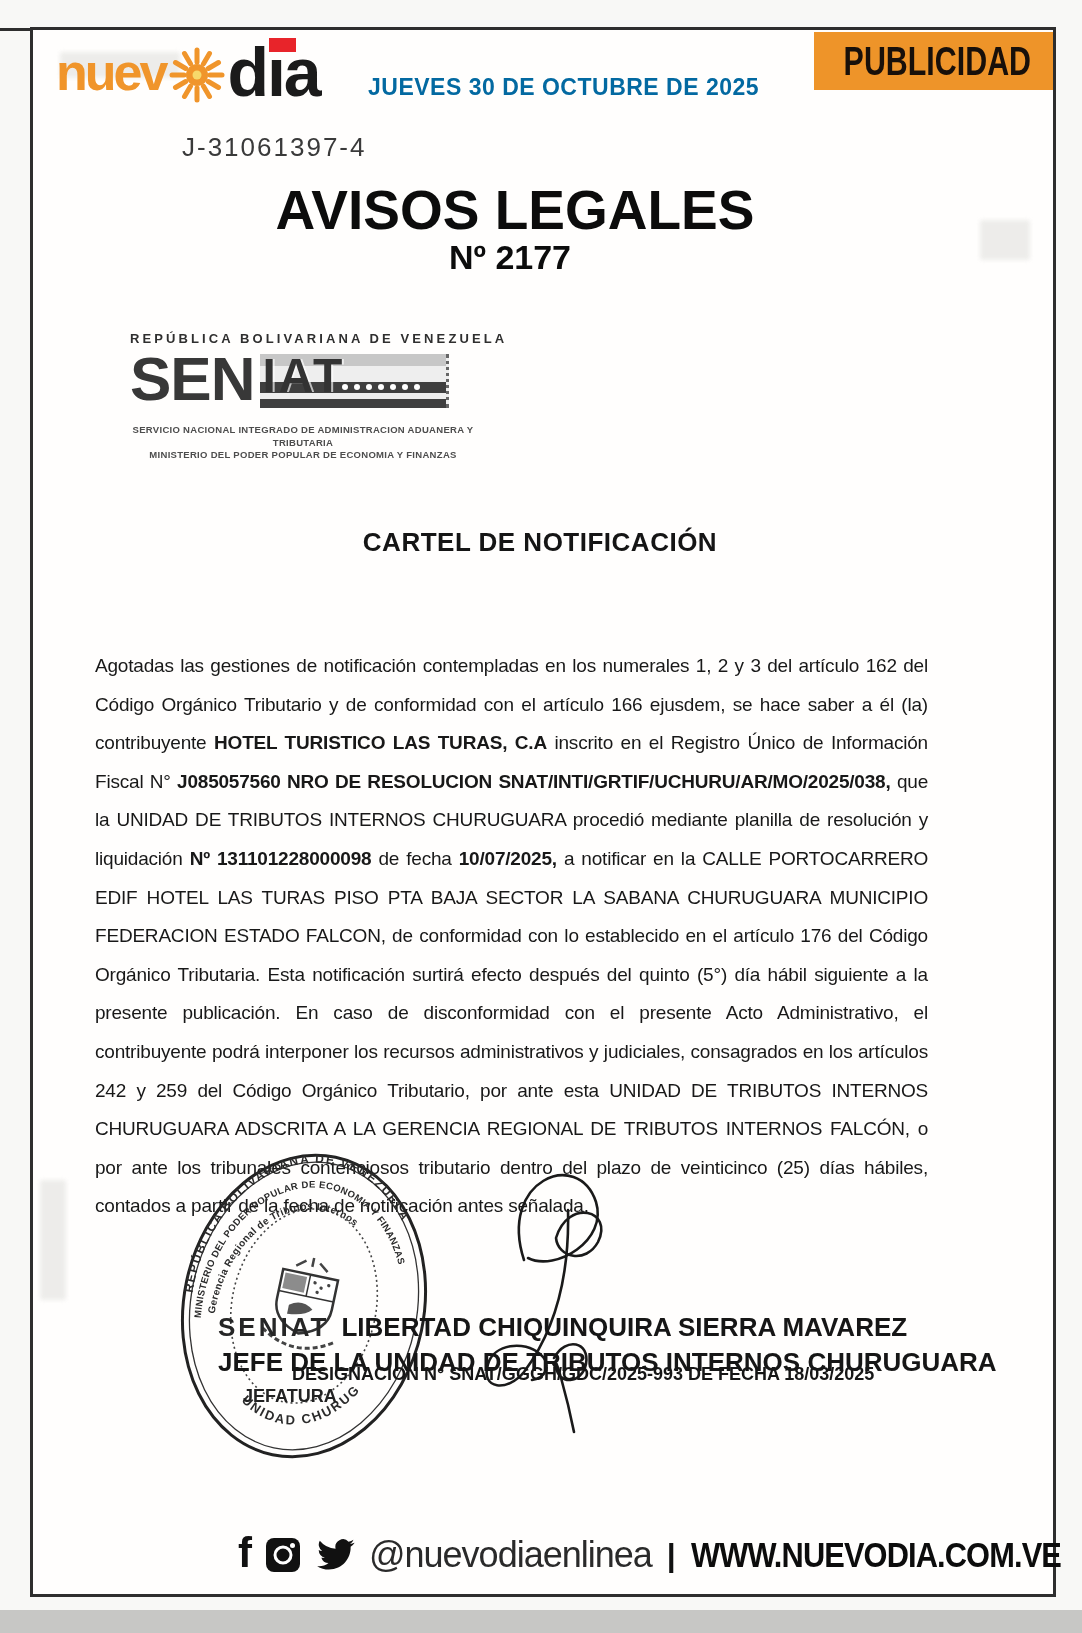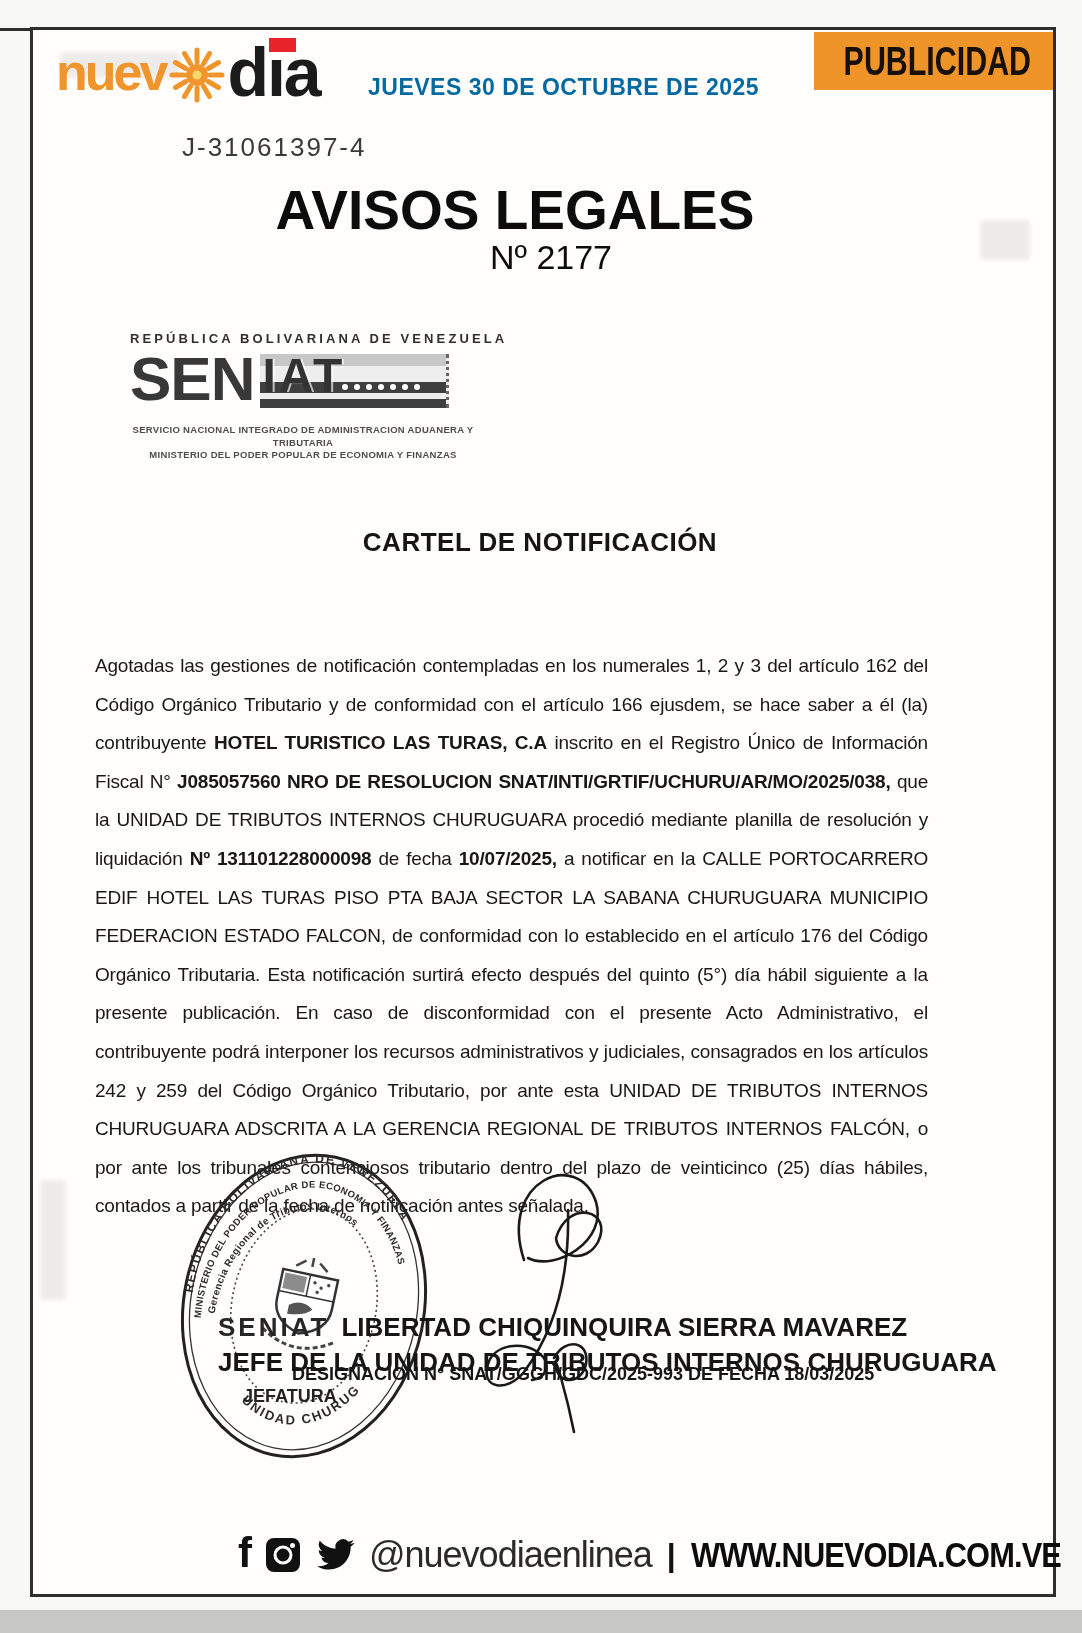--- a/index.html
+++ b/index.html
@@ -20,21 +20,21 @@
   .rif{position:absolute;left:182px;top:106px;font-size:26px;color:#3a3a3a;letter-spacing:2px;margin-top:26px;}
   .date{position:absolute;left:368px;top:74px;font-size:23px;font-weight:bold;color:#0369a1;letter-spacing:.5px;}
   .publicidad{position:absolute;left:814px;top:32px;width:239px;height:58px;background:#EE9429;
               display:flex;align-items:center;justify-content:flex-start;}
   .publicidad span{font-size:40px;font-weight:800;transform:scaleX(.76);color:#18100a;}
 
   
   .title{position:absolute;left:0;top:178px;width:1030px;text-align:center;
          font-size:55px;font-weight:800;color:#0c0c0c;}
   .number{position:absolute;left:0;top:238px;width:1020px;text-align:center;
-          font-size:34px;font-weight:400;color:#0c0c0c;padding-left:41px;}
+          font-size:34px;font-weight:700;color:#0c0c0c;}
 
   
   .seniat{position:absolute;left:130px;top:331px;width:346px;}
   .seniat-rep{font-size:13px;font-weight:bold;color:#2f2f2f;letter-spacing:3.1px;white-space:nowrap;}
   .seniat-row{display:flex;align-items:flex-start;margin-top:7px;}
   .sen{font-size:62px;font-weight:bold;color:#383838;line-height:.85;letter-spacing:-1px;}
   .iat-box{position:relative;width:186px;height:54px;margin-left:6px;margin-top:1px;
            background:#eee;border-right:3px dotted #666;}
   .iat-s1{position:absolute;top:0;left:0;right:0;height:12px;background:#c7c7c7;}
   .iat-s2{position:absolute;top:28px;left:0;right:0;height:11px;background:#3f3f3f;}

